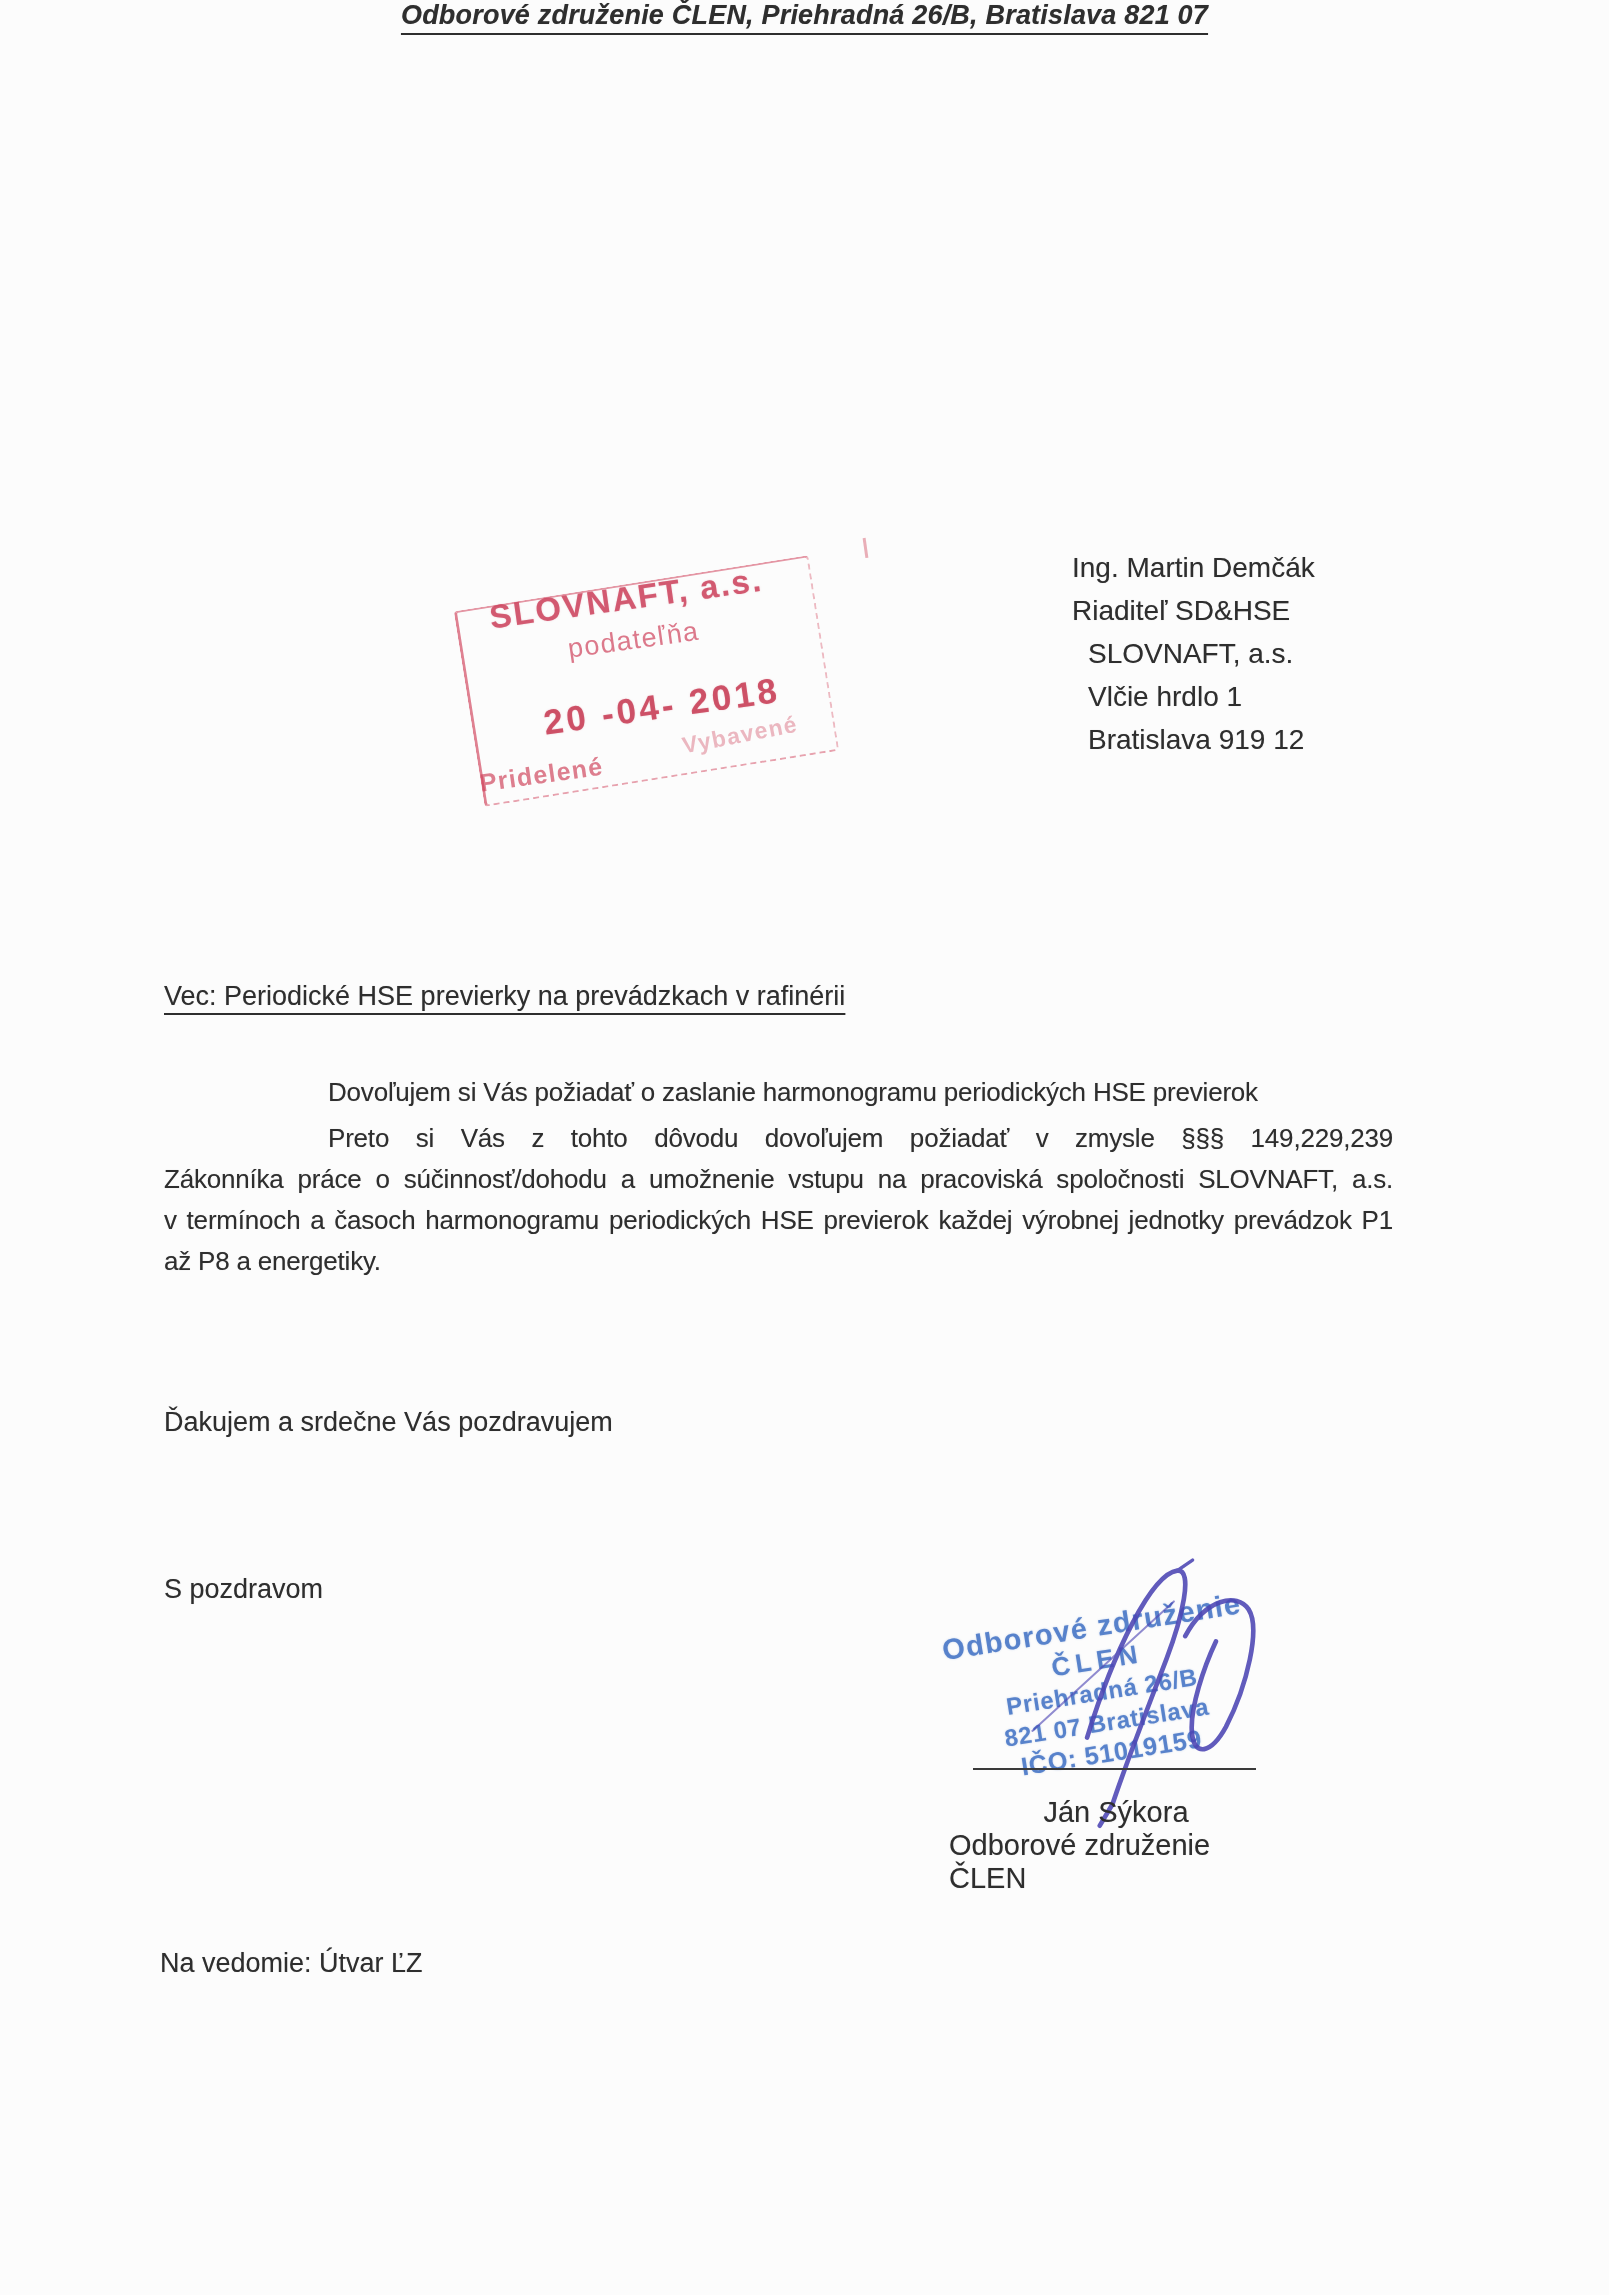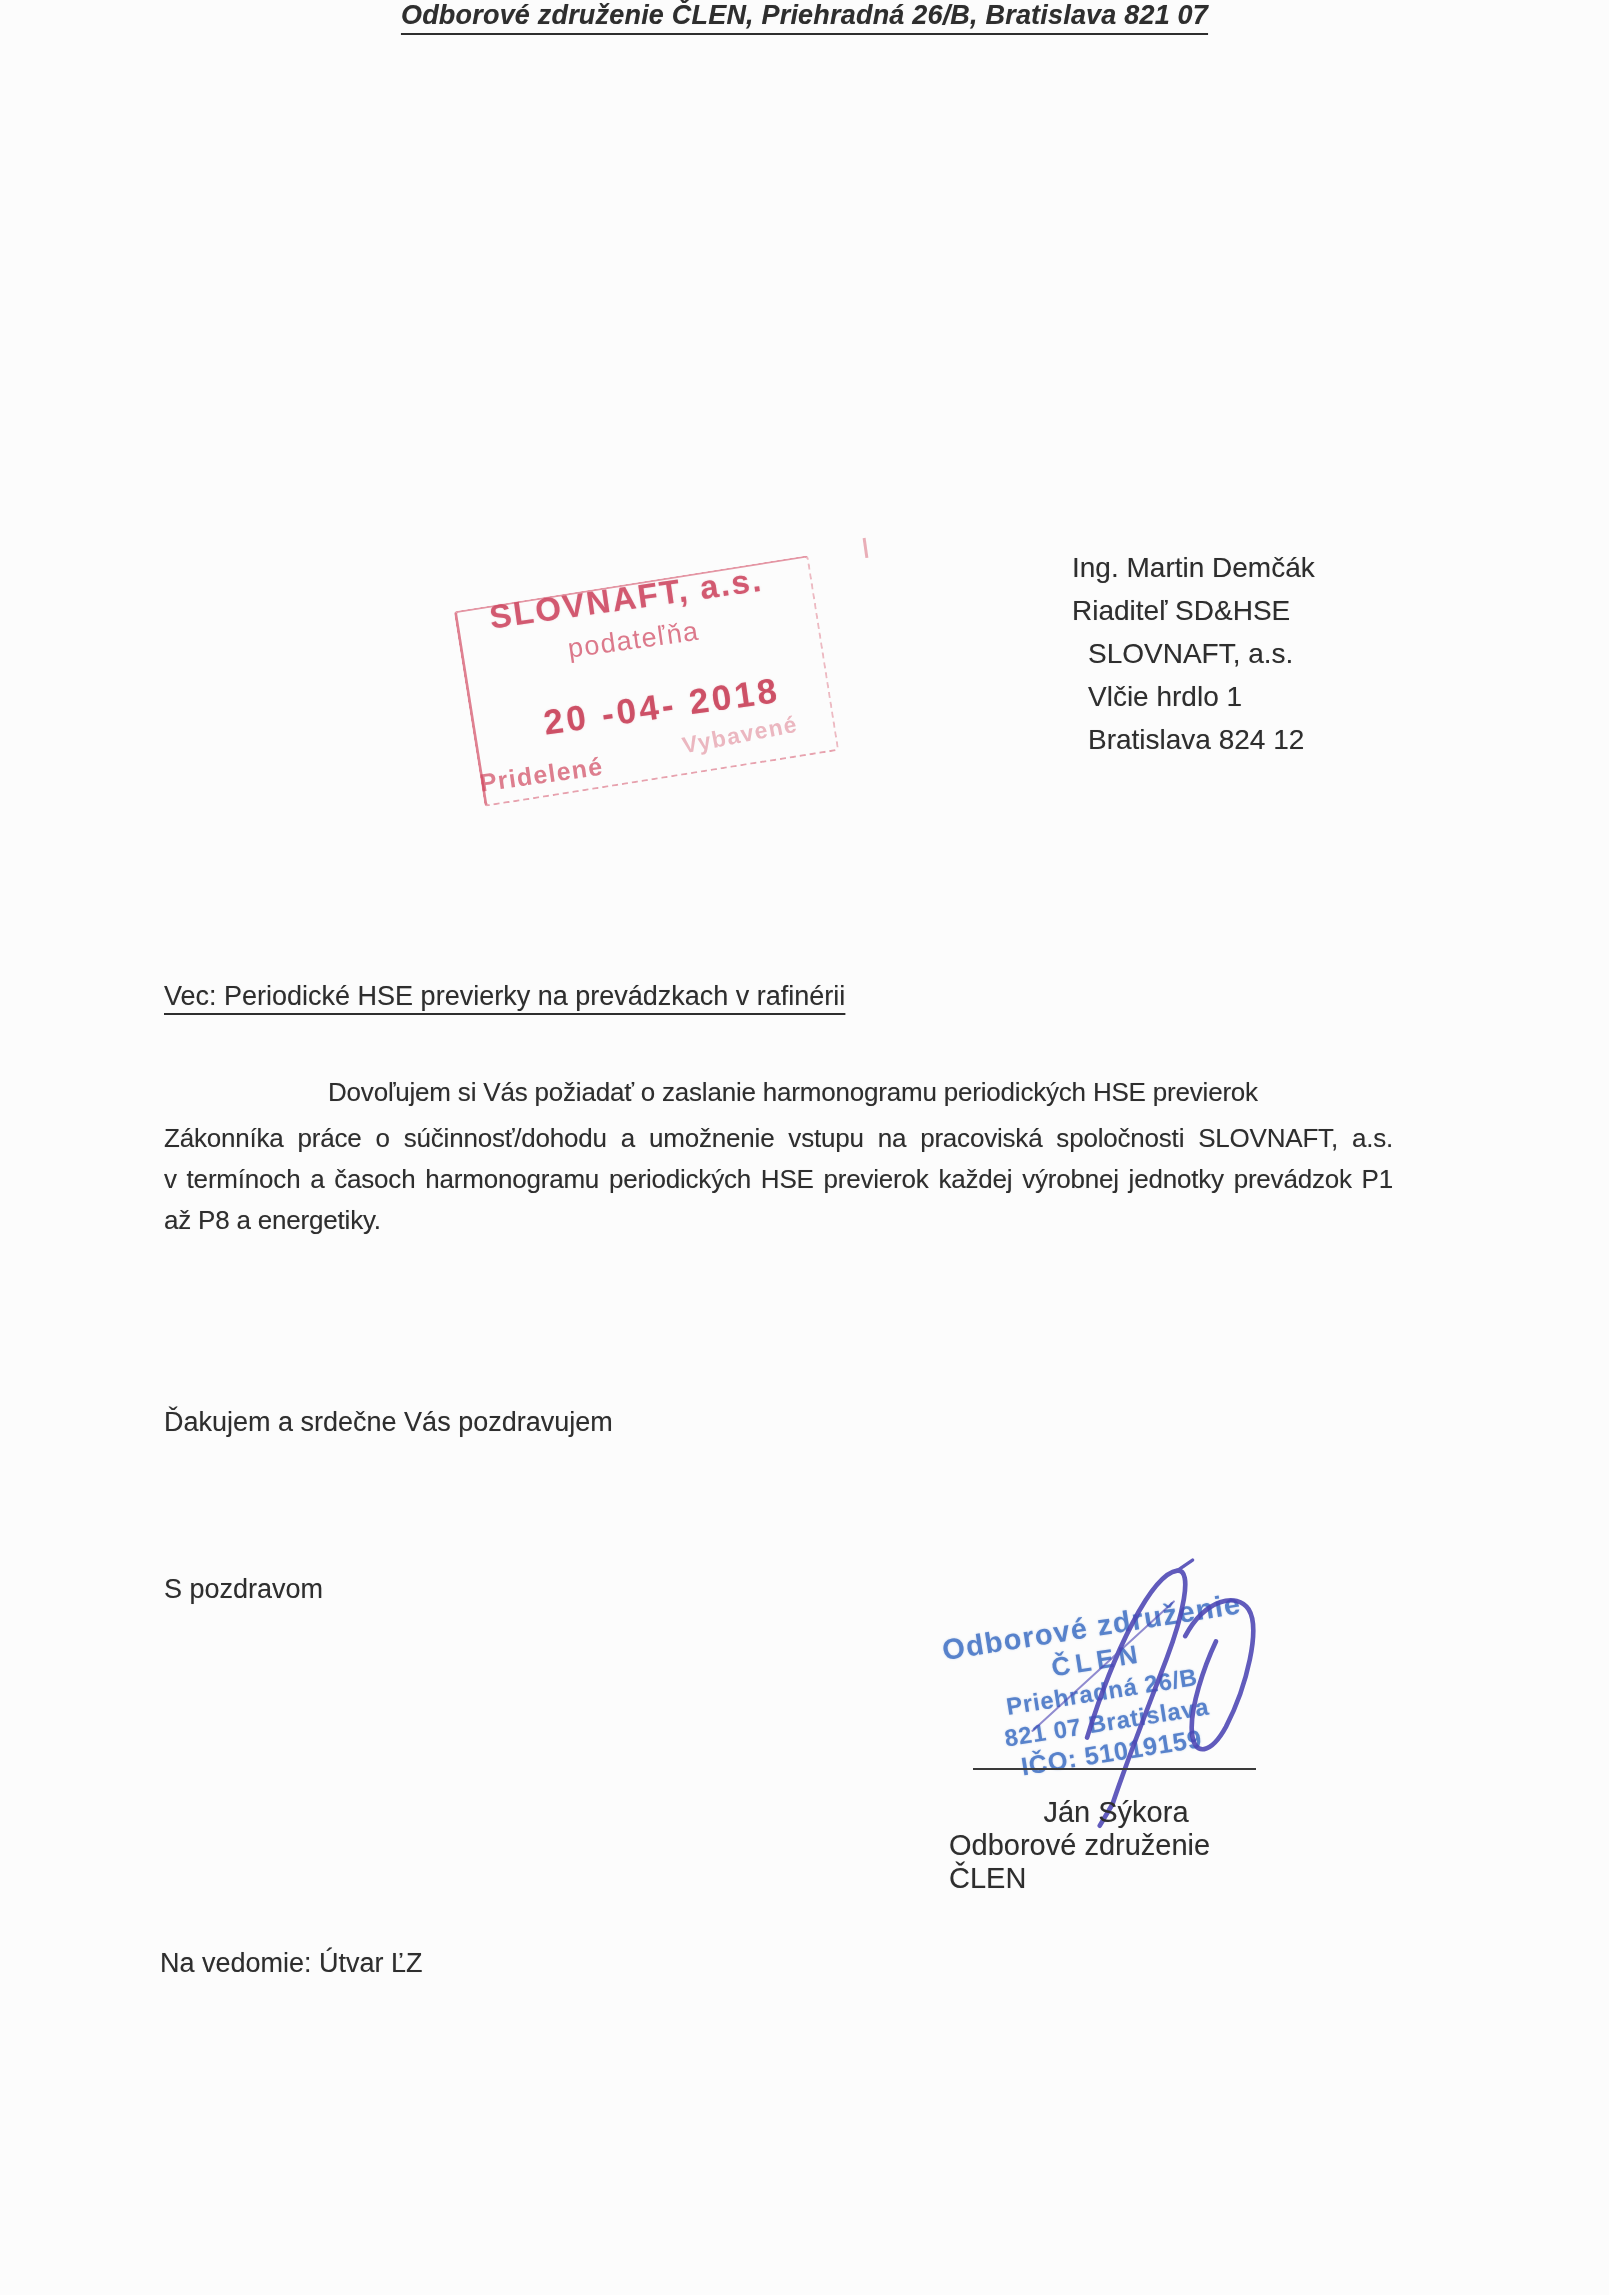--- a/index.html
+++ b/index.html
@@ -95,32 +95,33 @@
   <div class="assigned">Pridelené</div>
   <div class="handled">Vybavené</div>
 </div>
 <div class="abs tickmark"></div>
 
 <div class="abs recipient doc-text">
   <div>Ing. Martin Demčák</div>
   <div>Riaditeľ SD&amp;HSE</div>
   <div class="r-ind">SLOVNAFT, a.s.</div>
   <div class="r-ind">Vlčie hrdlo 1</div>
-  <div class="r-ind">Bratislava 824 12</div>
+  <div class="r-ind">Bratislava 919 12</div>
 </div>
 
 <div class="abs subject doc-text">
   <span>Vec: Periodické HSE previerky na prevádzkach v rafinérii</span>
 </div>
 
 <div class="abs body-block doc-text">
   <div class="para1">
     <p class="ind">Dovoľujem si Vás požiadať o zaslanie harmonogramu periodických HSE previerok</p>
   </div>
   <div class="para2">
+    <p class="ind jl">Preto si Vás z tohto dôvodu dovoľujem požiadať v zmysle §§§ 149,229,239</p>
     <p class="jl">Zákonníka práce o súčinnosť/dohodu a umožnenie vstupu na pracoviská spoločnosti SLOVNAFT, a.s.</p>
     <p class="jl">v termínoch a časoch harmonogramu periodických HSE previerok každej výrobnej jednotky prevádzok P1</p>
     <p>až P8 a energetiky.</p>
   </div>
 </div>
 
 <div class="abs thanks doc-text">Ďakujem a srdečne Vás pozdravujem</div>
 <div class="abs closing doc-text">S pozdravom</div>
 
 <div class="abs union">

